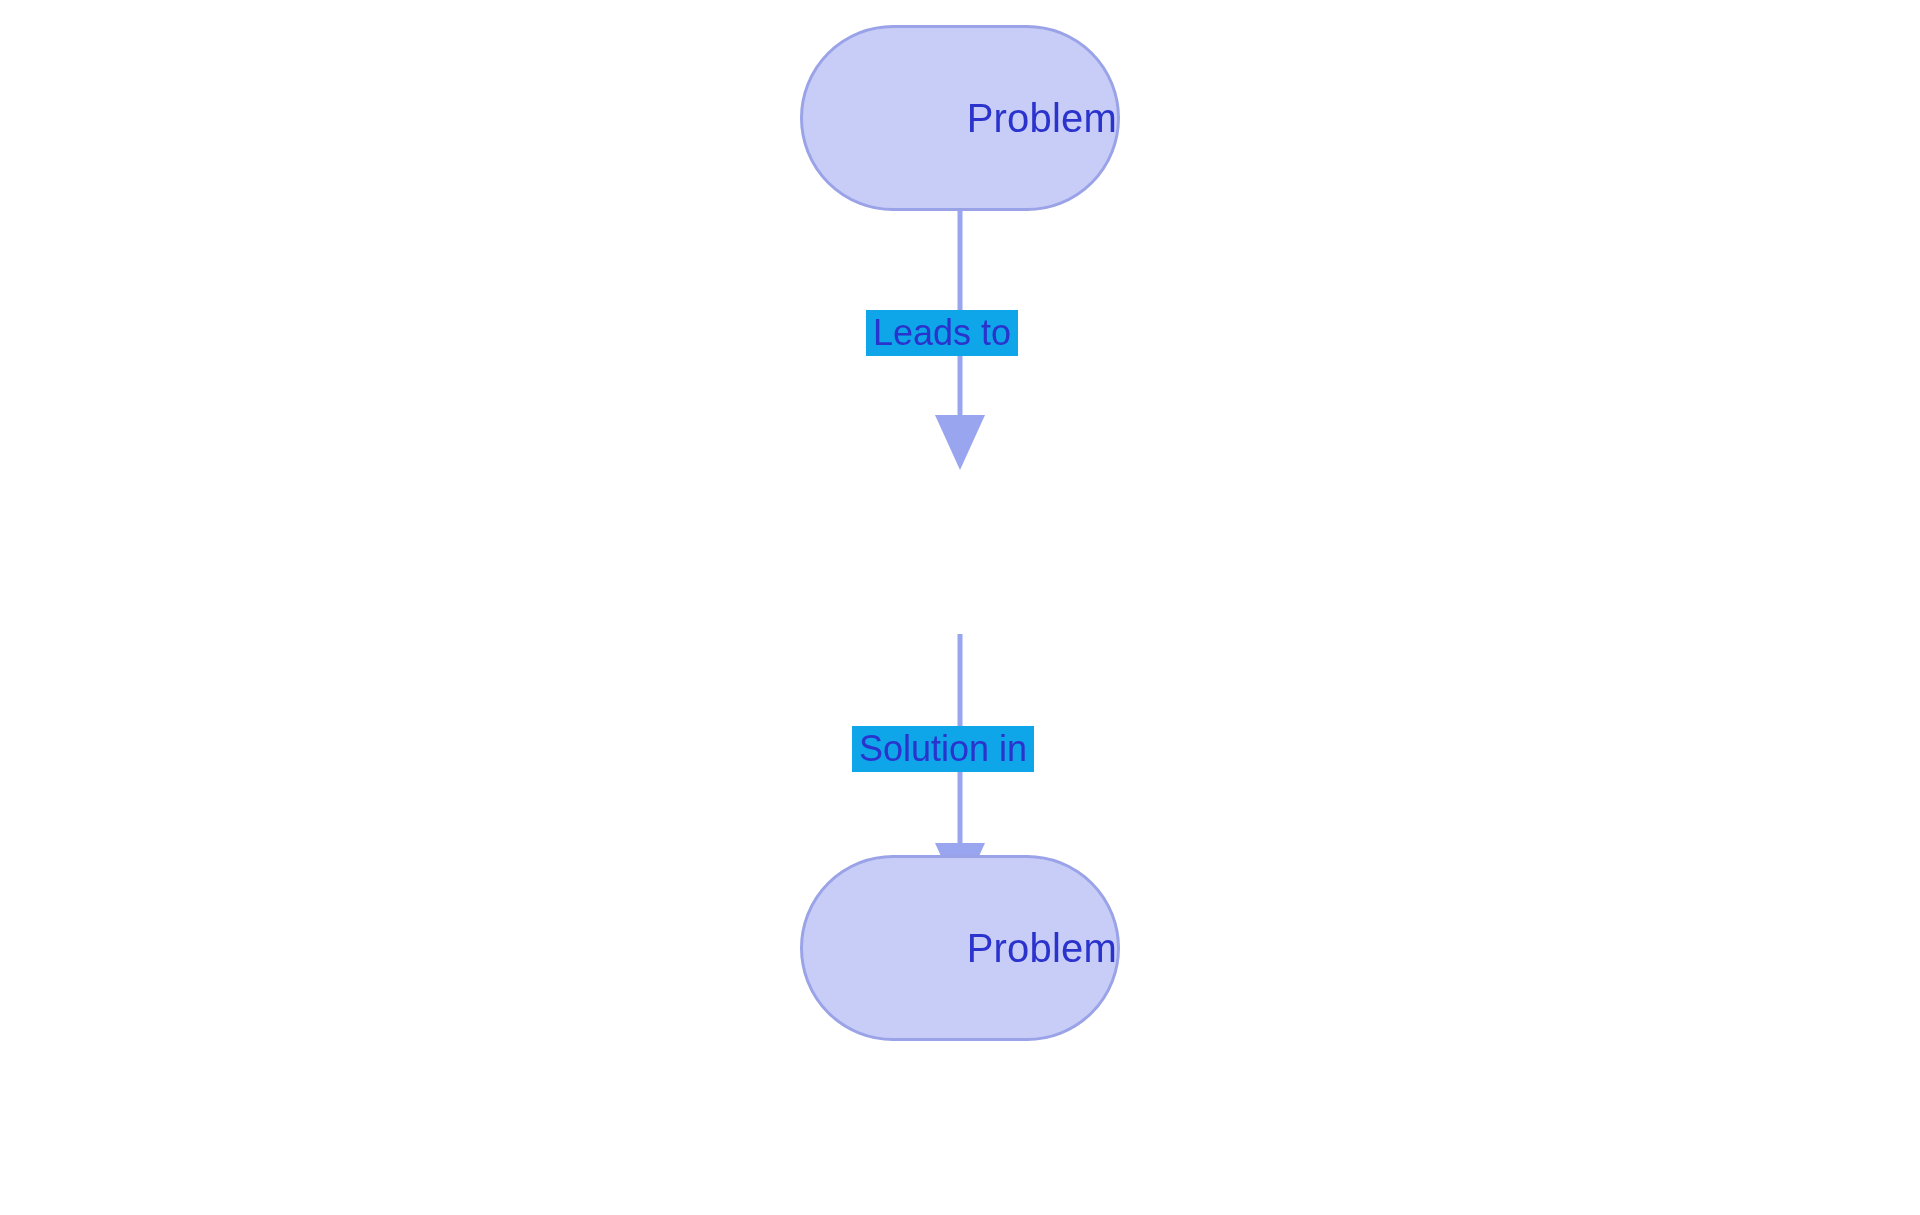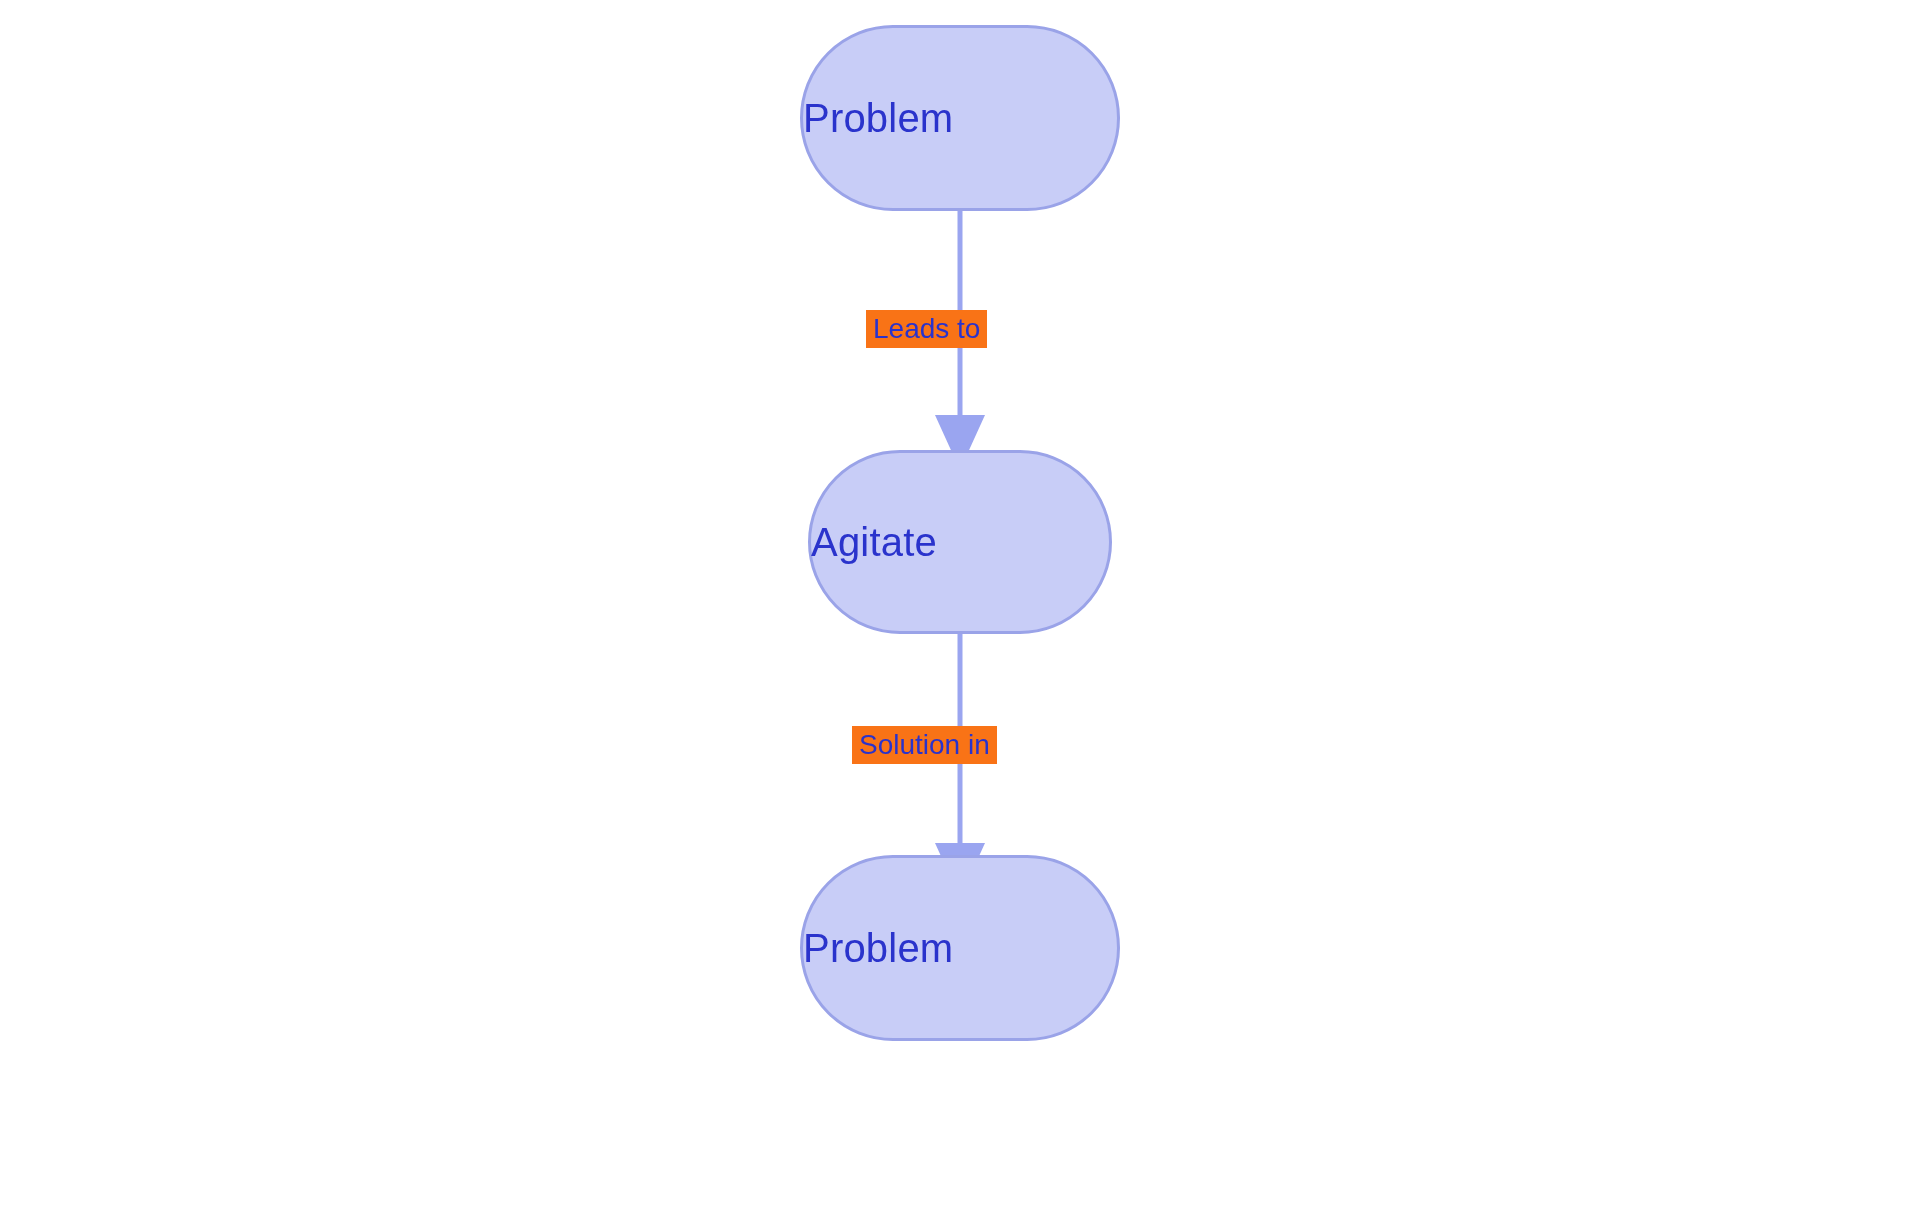--- a/index.html
+++ b/index.html
@@ -25,21 +25,21 @@
 
   
   .node {
     position: absolute;
     box-sizing: border-box;
     background: #c8cdf7;
     border: 3px solid #9aa3e8;
     border-radius: 999px;
     display: flex;
     align-items: center;
-    justify-content: flex-start;
+    justify-content: flex-end;
     z-index: 3;
   }
   .node-label {
     color: #2a33cc;
     font-size: 40px;
     font-weight: 400;
     letter-spacing: 0.2px;
     line-height: 1;
     white-space: nowrap;
     font-family: "Liberation Sans", "DejaVu Sans", sans-serif;
@@ -57,24 +57,24 @@
     height: 1215px;
     z-index: 1;
     pointer-events: none;
   }
 
   
   .edge-label {
     position: absolute;
     z-index: 2;
     color: #2a33cc;
-    font-size: 28px;
+    font-size: 36px;
     line-height: 1;
     white-space: nowrap;
-    background: #f97316;
+    background: #0ea5e9;
     padding: 5px 7px;
     font-family: "Liberation Sans", "DejaVu Sans", sans-serif;
   }
   #edge-label-1 { left: 866px; top: 310px; }
   #edge-label-2 { left: 852px; top: 726px; }
 
   
   #logo {
     position: absolute;
     left: 1428px;
@@ -106,22 +106,19 @@
   </svg>
 
   <div class="edge-label" id="edge-label-1">Leads to</div>
 
   <div class="edge-label" id="edge-label-2">Solution in</div>
 
   <div class="node" id="node-problem">
     <span class="node-label">Problem</span>
   </div>
 
-  <div class="node" id="node-agitate">
-    <span class="node-label">Agitate</span>
-  </div>
 
   <div class="node" id="node-solution">
     <span class="node-label">Problem</span>
   </div>
 
 
 </div>
 
 </body></html>

